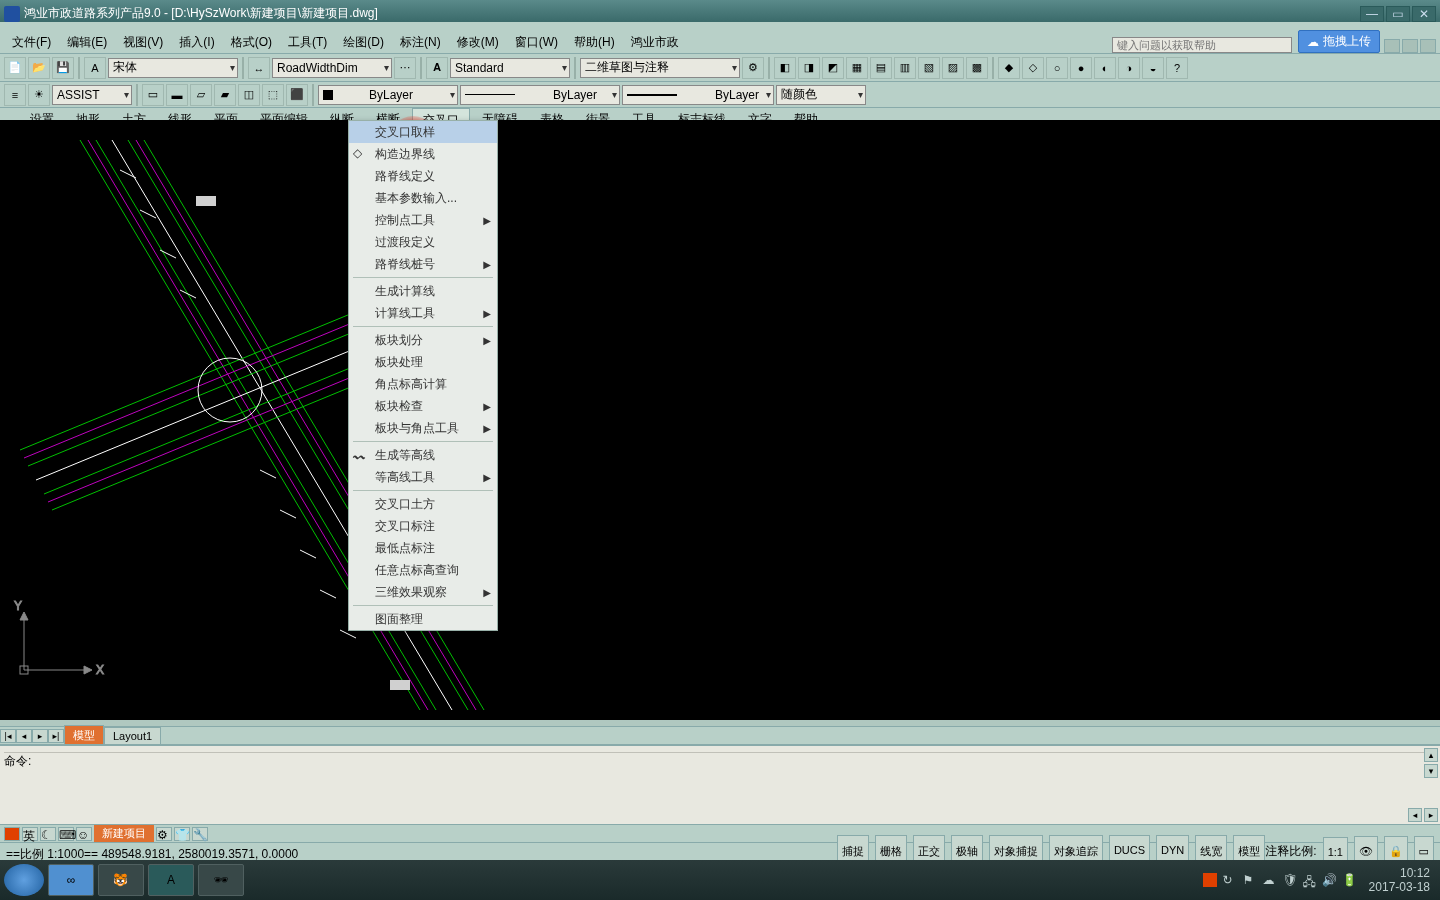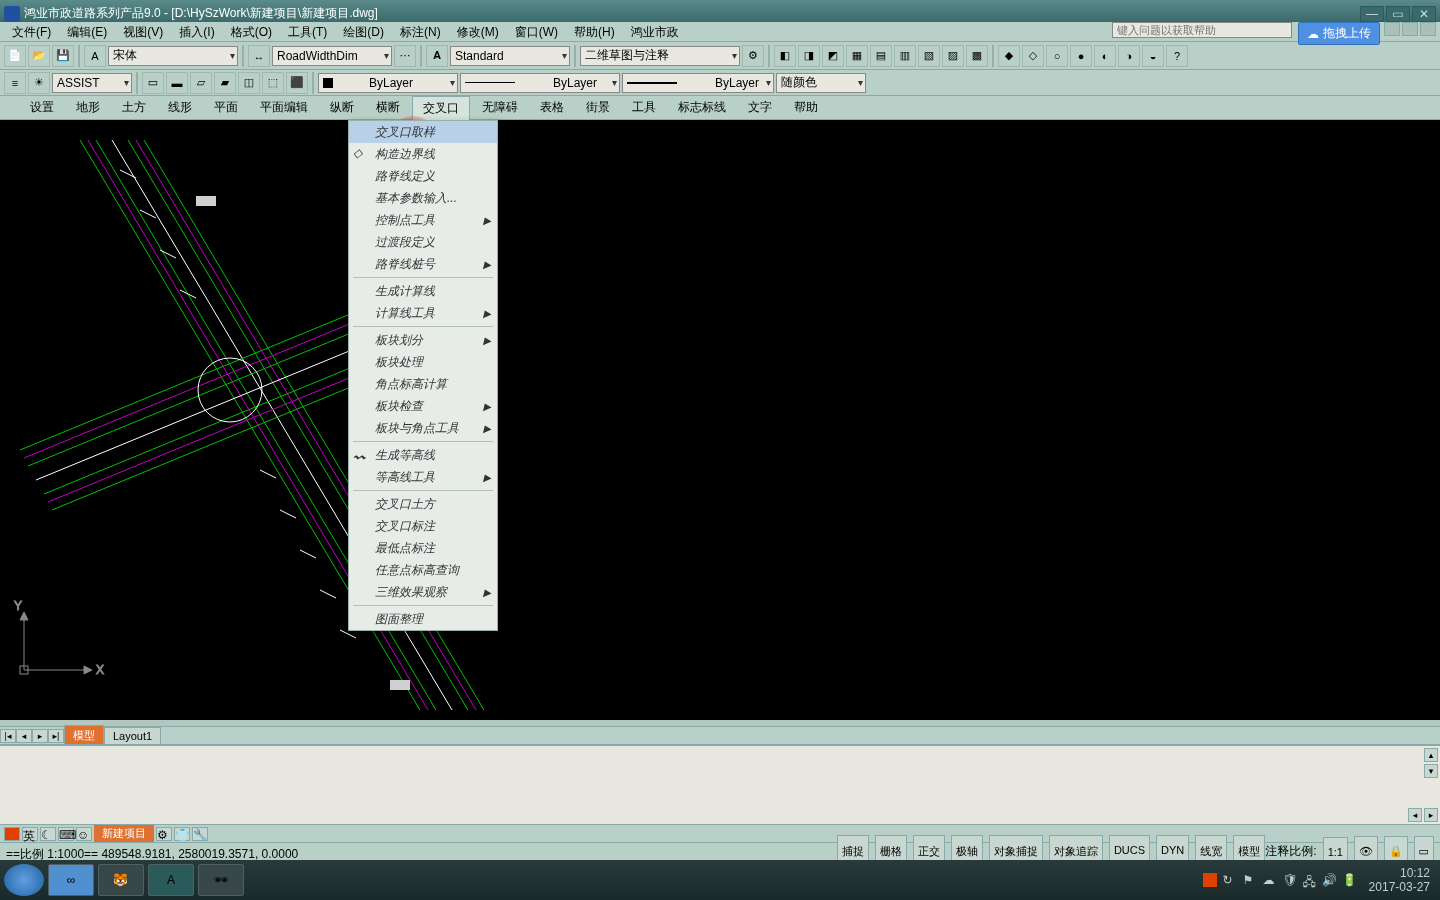--- a/index.html
+++ b/index.html
@@ -2,40 +2,40 @@
 <html><head>
 <meta charset="utf-8">
 <style>
 *{margin:0;padding:0;box-sizing:border-box;font-family:"SimSun","Microsoft YaHei",Arial,sans-serif;font-size:12px;}
 body{background:#b0c8c0;overflow:hidden;width:1440px;height:900px;position:relative;}
 .titlebar{height:22px;background:linear-gradient(#5a8a8a,#3a6a6a);color:#fff;display:flex;align-items:flex-end;padding:0 4px;}
 .titlebar .icon{width:16px;height:16px;background:#2050a0;border-radius:2px;margin-right:4px;}
 .titlebar .title{flex:1;font-size:12px;}
 .titlebar .wcontrols{display:flex;gap:2px;}
 .titlebar .wcontrols span{width:24px;height:16px;background:#3a6a6a;border:1px solid #2a5a5a;display:flex;align-items:center;justify-content:center;color:#cde;}
-.menubar{height:20px;background:#b8d0c8;display:flex;align-items:flex-start;padding:0 4px;border-bottom:1px solid #8aa;}
+.menubar{height:32px;background:#b8d0c8;display:flex;align-items:flex-end;padding:0 4px;border-bottom:1px solid #8aa;}
 .menubar .mi{padding:2px 8px;cursor:default;}
 .menubar .help-input{margin-left:auto;width:180px;height:16px;border:1px solid #888;background:#e8e8e0;font-size:11px;padding:0 4px;}
 .menubar .minibtns{display:flex;gap:2px;margin-left:4px;}
 .menubar .minibtns span{width:16px;height:14px;background:#a8c0b8;border:1px solid #8aa;}
 .toolbar{height:28px;background:#b8d0c8;display:flex;align-items:center;padding:0 4px;border-bottom:1px solid #8aa;gap:2px;}
 .tbtn{width:22px;height:22px;background:#b8d0c8;border:1px solid #a0b8b0;display:flex;align-items:center;justify-content:center;font-size:11px;}
 .tcombo{height:20px;background:#e8e8e0;border:1px solid #888;padding:0 14px 0 4px;display:flex;align-items:center;min-width:80px;position:relative;font-size:11px;}
 .tcombo::after{content:"▾";position:absolute;right:2px;font-size:10px;color:#333;}
 .tsep{width:2px;height:22px;background:#98b0a8;margin:0 2px;}
 .assist-btn{background:#5090e0;color:#fff;padding:2px 8px;border:1px solid #3070c0;border-radius:2px;margin-left:8px;display:flex;align-items:center;gap:4px;}
 .toolbar2{height:26px;background:#b8d0c8;display:flex;align-items:center;padding:0 4px;border-bottom:1px solid #8aa;gap:2px;}
 .bylayer{min-width:120px;gap:32px;}
 .ribbonbar{height:24px;background:#b8d0c8;display:flex;align-items:flex-start;padding:0 20px;border-bottom:1px solid #8aa;gap:2px;}
 .ribbonbar .rbtn{padding:3px 10px;cursor:default;}
 .ribbonbar .rbtn.active{background:#d4e4dc;border:1px solid #8aa;}
 .canvas-area{position:absolute;top:120px;left:0;right:0;bottom:180px;background:#000;}
 .canvas-area svg{width:100%;height:100%;}
 .dropdown{position:absolute;top:120px;left:348px;width:150px;background:#e8ece8;border:1px solid #98b0a8;box-shadow:2px 2px 6px rgba(0,0,0,0.3);z-index:100;}
-.dropdown .ditem{height:22px;display:flex;align-items:center;padding:0 8px 0 26px;position:relative;font-size:12px;color:#333;font-style:italic;}
+.dropdown .ditem{height:22px;display:flex;align-items:center;padding:0 8px 0 26px;position:relative;font-size:12px;color:#333;}
 .dropdown .ditem.hl{background:#b8d0e8;}
 .dropdown .ditem .dicon{position:absolute;left:4px;width:16px;height:16px;}
 .dropdown .ditem .arrow{position:absolute;right:6px;font-size:10px;}
 .dropdown .dsep{height:1px;background:#b0c0b8;margin:2px 4px;}
 .click-marker{position:absolute;top:116px;left:388px;width:50px;height:50px;background:radial-gradient(circle,#e84030 0%,#e84030 50%,rgba(232,64,48,0) 80%);border-radius:50%;z-index:90;opacity:0.7;}
 .tabsbar{position:absolute;bottom:156px;left:0;right:0;height:18px;background:#b8d0c8;display:flex;align-items:center;border-top:1px solid #8aa;}
 .tabsbar .navbtn{width:16px;height:14px;border:1px solid #8aa;background:#c8d8d0;display:flex;align-items:center;justify-content:center;font-size:9px;}
 .tabsbar .tab{padding:2px 8px;background:#c8d8d0;border:1px solid #8aa;font-size:11px;}
 .tabsbar .tab.active{background:#e07030;color:#fff;}
 .cmdarea{position:absolute;bottom:76px;left:0;right:0;height:80px;background:#e8e8e0;border-top:2px solid #8aa;padding:2px 4px;font-family:"SimSun",monospace;}
@@ -338,20 +338,23 @@
 <div class="tabsbar">
   <span class="navbtn">|◂</span>
   <span class="navbtn">◂</span>
   <span class="navbtn">▸</span>
   <span class="navbtn">▸|</span>
   <span class="tab active">模型</span>
   <span class="tab">Layout1</span>
 </div>
 
 <div class="cmdarea">
+  <div class="cinput">
+    <span class="prompt">命令:</span>
+  </div>
   <div class="scrolls">
       <span>▴</span>
       <span>▾</span>
     </div>
   <div class="hscrolls">
       <span>◂</span>
       <span>▸</span>
     </div>
 </div>
 
@@ -400,16 +403,16 @@
     <span class="tic" style="background:#e04000"></span>
     <span class="tic">↻</span>
     <span class="tic">⚑</span>
     <span class="tic">☁</span>
     <span class="tic">🛡</span>
     <span class="tic">🖧</span>
     <span class="tic">🔊</span>
     <span class="tic">🔋</span>
     <div class="clock">
       <div>10:12</div>
-      <div>2017-03-27</div>
+      <div>2017-03-18</div>
     </div>
   </div>
 </div>
 
 </body></html>

